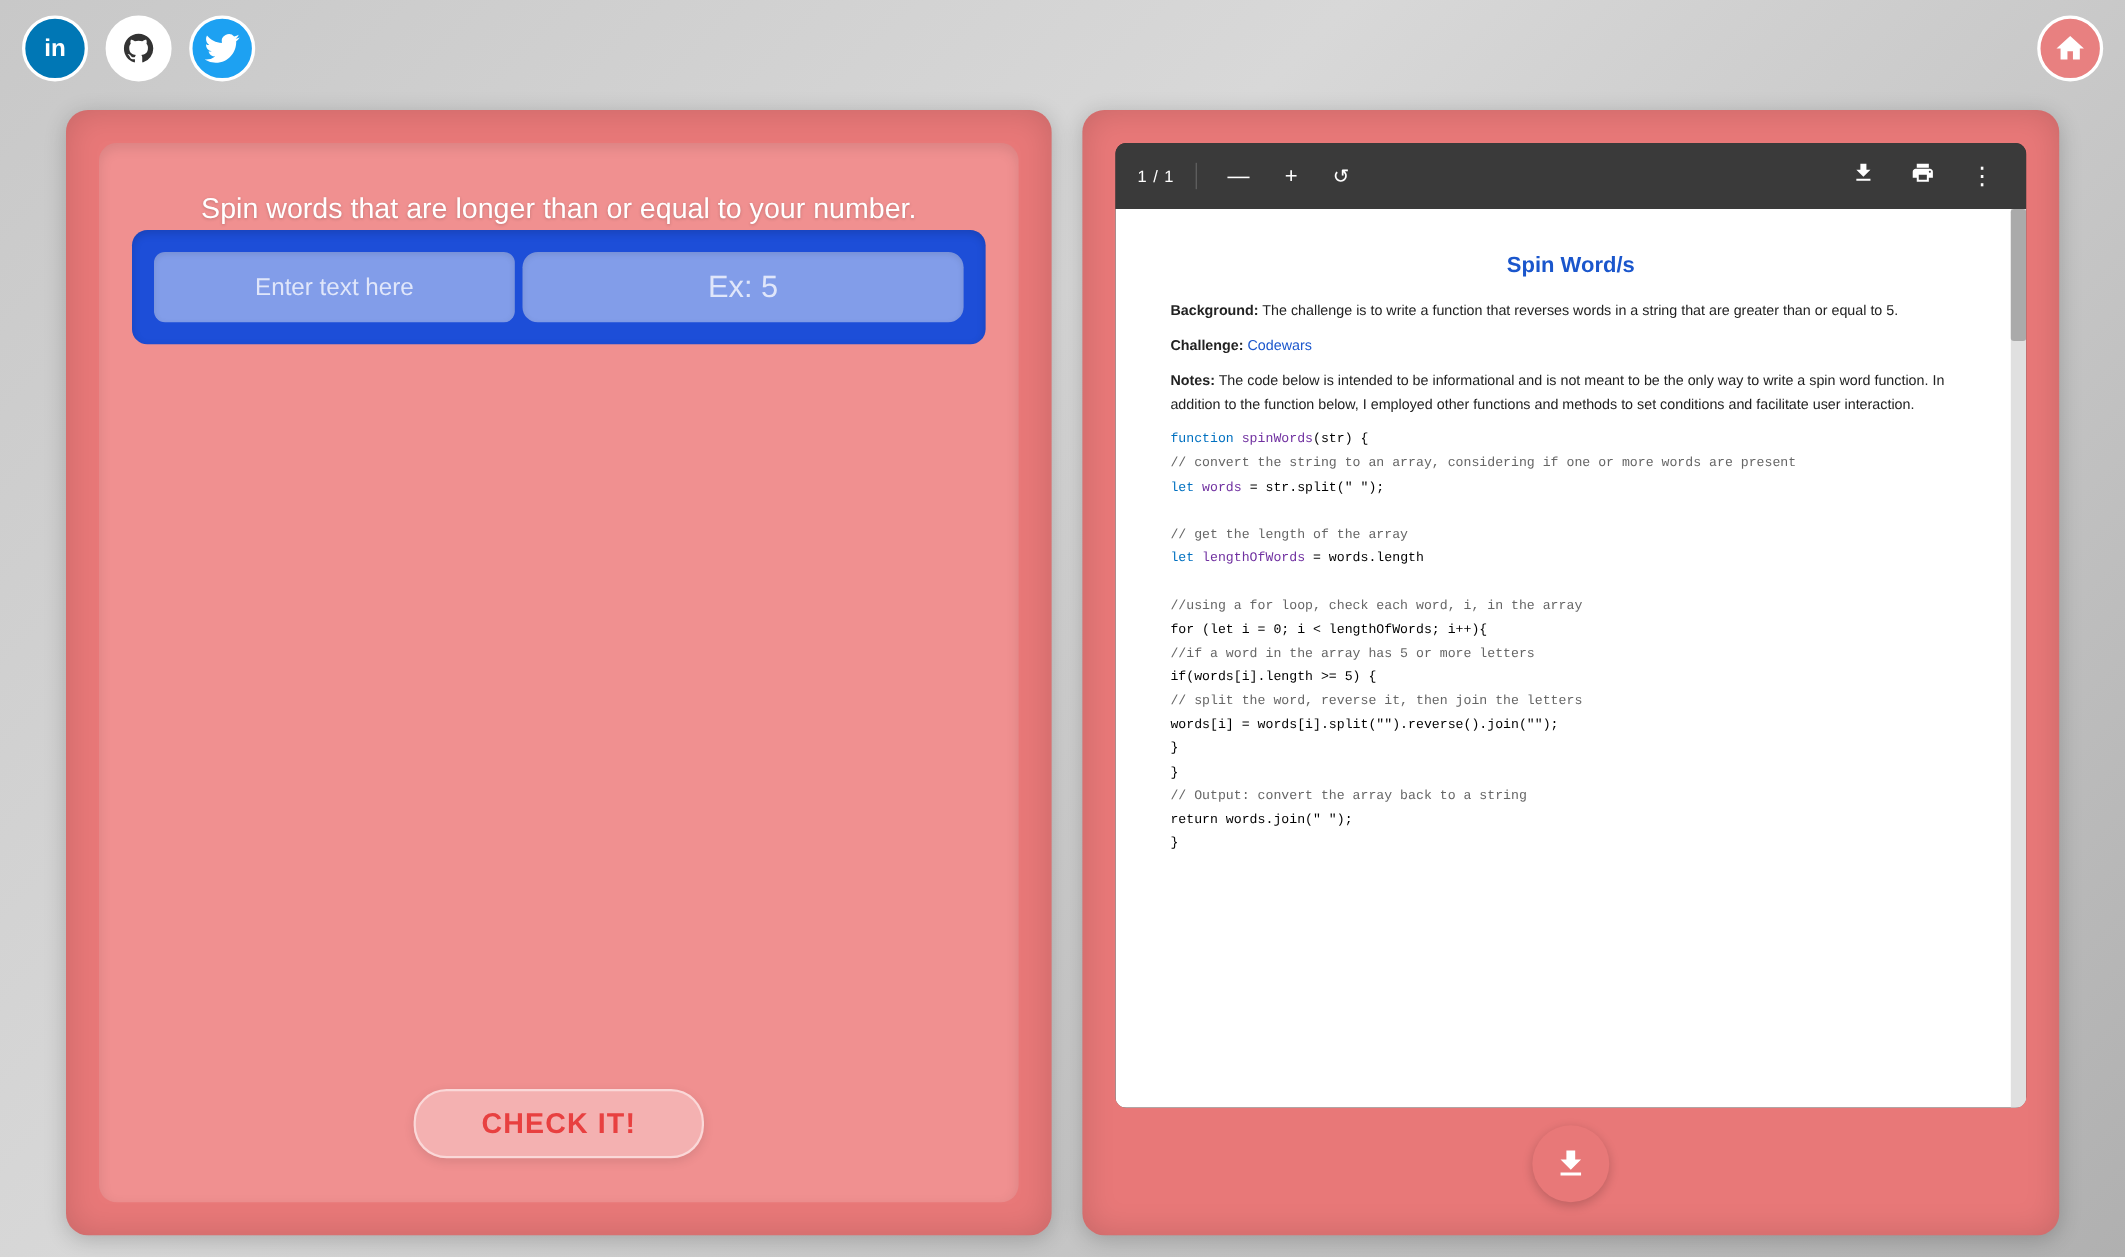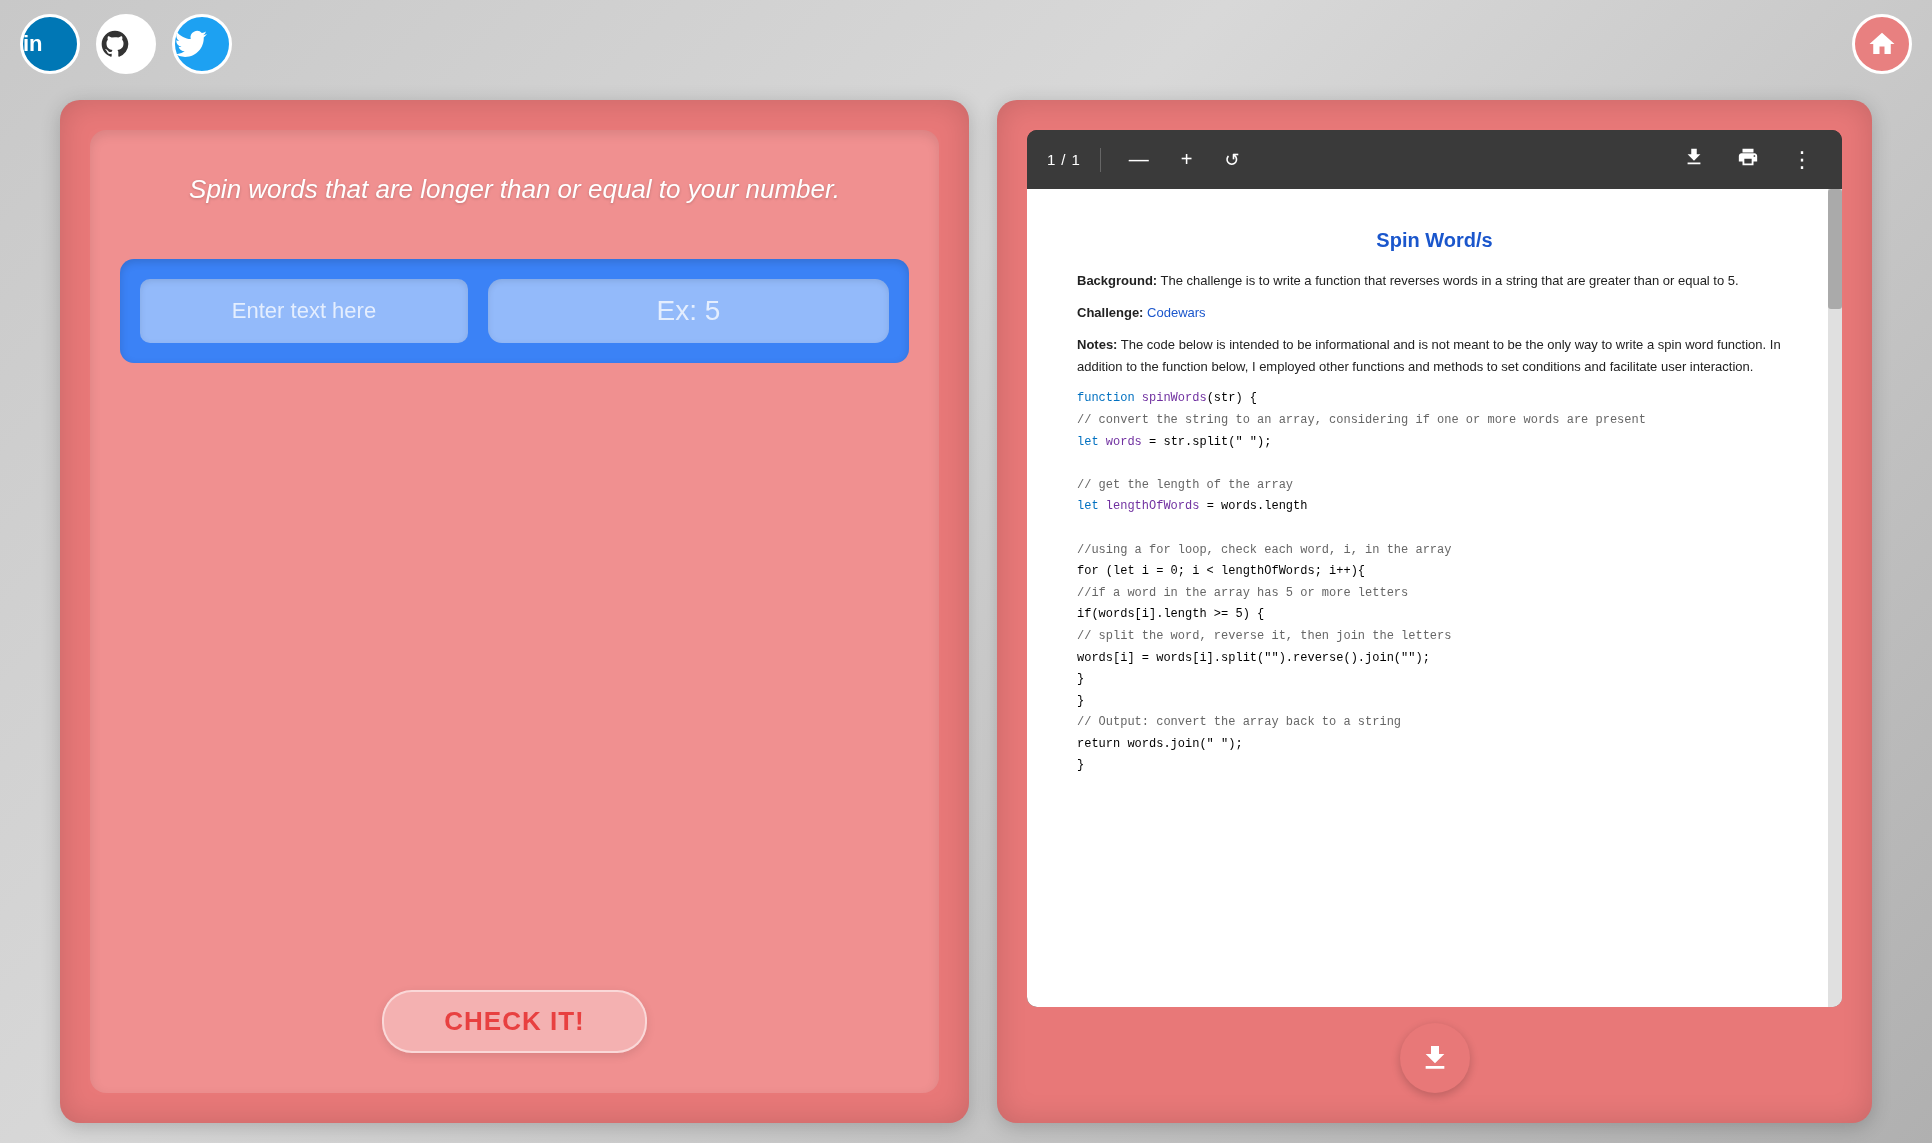--- a/index.html
+++ b/index.html
@@ -31,21 +31,21 @@
       align-items: center;
     }
 
     .social-icon-btn {
       width: 60px;
       height: 60px;
       border-radius: 50%;
       border: 3px solid white;
       display: flex;
       align-items: center;
-      justify-content: flex-start;
+      justify-content: center;
       cursor: pointer;
       font-size: 28px;
       font-weight: bold;
     }
 
     .linkedin-icon { background: #0077b5; color: white; }
     .github-icon { background: white; color: #333; }
     .twitter-icon { background: #1da1f2; color: white; }
 
     .home-btn {
@@ -100,31 +100,29 @@
       align-items: center;
       padding: 40px 30px;
       box-shadow: inset 0 4px 12px rgba(0,0,0,0.1);
     }
 
     .description-text {
       color: white;
       font-size: 26px;
       text-align: center;
       line-height: 1.5;
-      margin-bottom: 50px;
       text-shadow: 0 1px 3px rgba(0,0,0,0.2);
-      font-style: italic;
     }
 
     .inputs-row {
       display: flex;
-      gap: 20px;
+      gap: 7px;
       width: 100%;
       margin-bottom: 59px;
-      background: #3b82f6;
+      background: #1d4ed8;
       border-radius: 14px;
       padding: 20px;
       box-shadow: inset 0 3px 8px rgba(0,0,0,0.15);
     }
 
     .text-input {
       flex: 1;
       padding: 16px 20px;
       border-radius: 10px;
       border: none;

